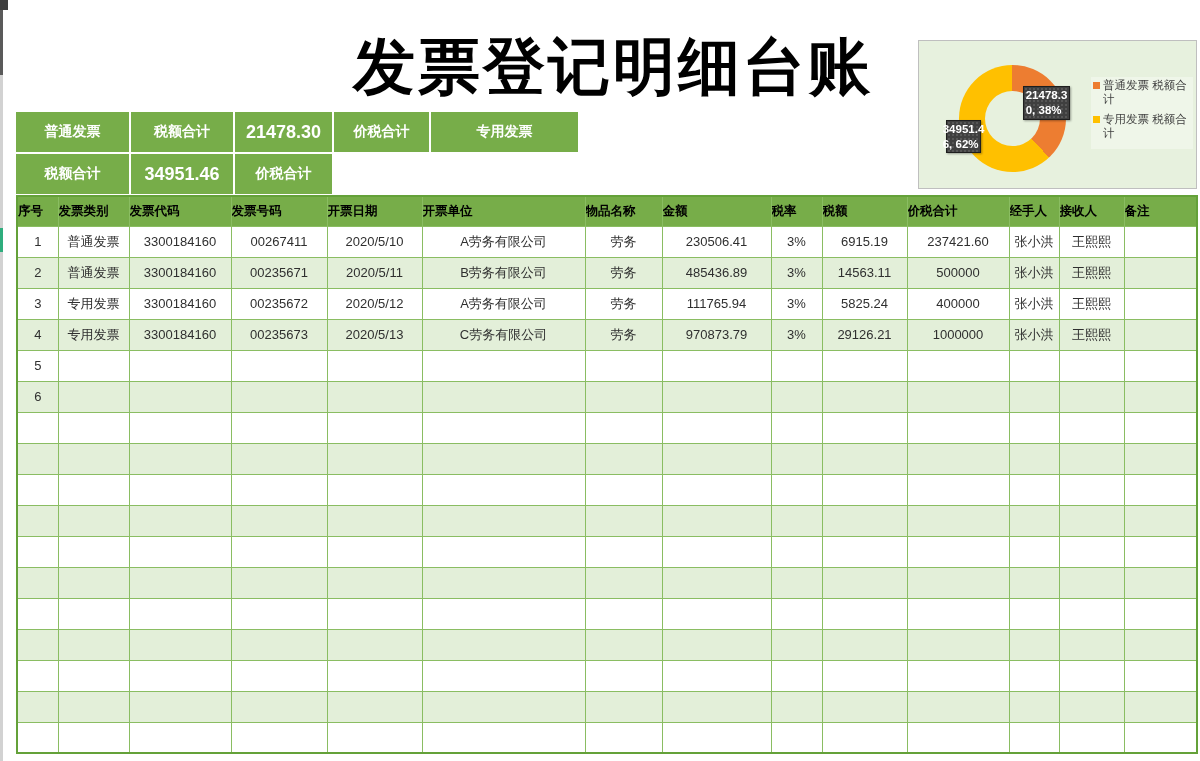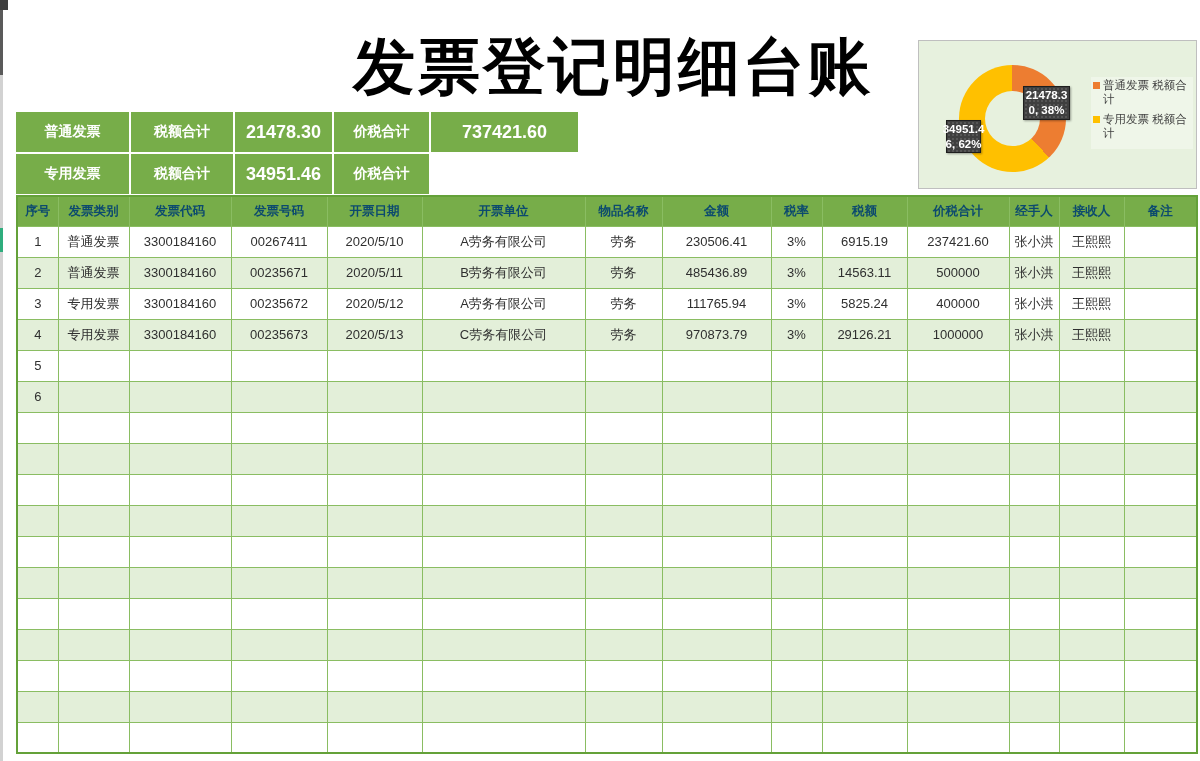--- a/index.html
+++ b/index.html
@@ -43,22 +43,22 @@
     display:flex;align-items:center;justify-content:center;
   }
   .summary .cell.val{font-size:18px;}
 
   
   .table-wrap{position:absolute;left:16px;top:195px;}
   table{border-collapse:collapse;table-layout:fixed;}
   table,th,td{border:1px solid var(--c-grid);}
   table{border:2px solid var(--c-outer);}
   th{
-    background:var(--c-header);color:#0c4a6e;font-weight:bold;font-size:12.5px;
-    height:30px;text-align:center;overflow:hidden;white-space:nowrap;
+    background:var(--c-header);color:#000000;font-weight:bold;font-size:12.5px;
+    height:30px;text-align:left;overflow:hidden;white-space:nowrap;
   }
   td{
     height:31px;text-align:center;font-size:13px;color:var(--c-text);
     position:relative;overflow:hidden;white-space:nowrap;background:#fff;
   }
   tbody tr:nth-child(even) td{background:var(--c-rowalt);}
   col.c0{width:41px}col.c1{width:71px}col.c2{width:102px}col.c3{width:96px}
   col.c4{width:95px}col.c5{width:163px}col.c6{width:77px}col.c7{width:109px}
   col.c8{width:51px}col.c9{width:85px}col.c10{width:102px}col.c11{width:50px}
   col.c12{width:65px}col.c13{width:73px}
@@ -73,21 +73,21 @@
   }
   .donut-hole{
     position:absolute;left:66px;top:50px;width:55px;height:55px;border-radius:50%;
     background:var(--c-panel);
   }
   .dlabel{
     position:absolute;background:var(--c-label);
     background-image:radial-gradient(rgba(255,255,255,0.12) 1px,transparent 1px);
     background-size:4px 4px;border:1px solid #1E1E1E;
     color:#fff;font-weight:bold;font-size:11.5px;line-height:15px;
-    display:flex;align-items:center;justify-content:center;text-align:center;
+    display:flex;align-items:center;justify-content:center;
     white-space:pre-line;box-shadow:1px 1px 2px rgba(0,0,0,0.35);
   }
   .dlabel.l0{left:104px;top:45px;width:47px;height:34px;}
   .dlabel.l1{left:27px;top:79px;width:35px;height:33px;}
   .legend{position:absolute;left:172px;top:36px;width:102px;background:rgba(255,255,255,0.35);padding:2px 0 2px 2px;}
   .legend-item{display:flex;margin-bottom:7px;}
   .legend-swatch{width:7px;height:7px;margin:3px 3px 0 0;flex:0 0 auto;}
   .legend-text{font-size:11.5px;line-height:13.5px;color:#3F3F3F;width:84px;}
 </style>
 </head>
@@ -98,21 +98,20 @@
 <div class="edge-corner"></div>
 <div class="edge-accent"></div>
 
 <div class="page-title">发票登记明细台账</div>
 
 <div class="summary">
   <div class="cell">普通发票</div>
   <div class="cell">税额合计</div>
   <div class="cell val">21478.30</div>
   <div class="cell">价税合计</div>
-  <div class="cell val">737421.60</div>
   <div class="cell">专用发票</div>
   <div class="cell">税额合计</div>
   <div class="cell val">34951.46</div>
   <div class="cell">价税合计</div>
 </div>
 
 <div class="table-wrap">
   <table>
     <colgroup>
       <col class="c0">

